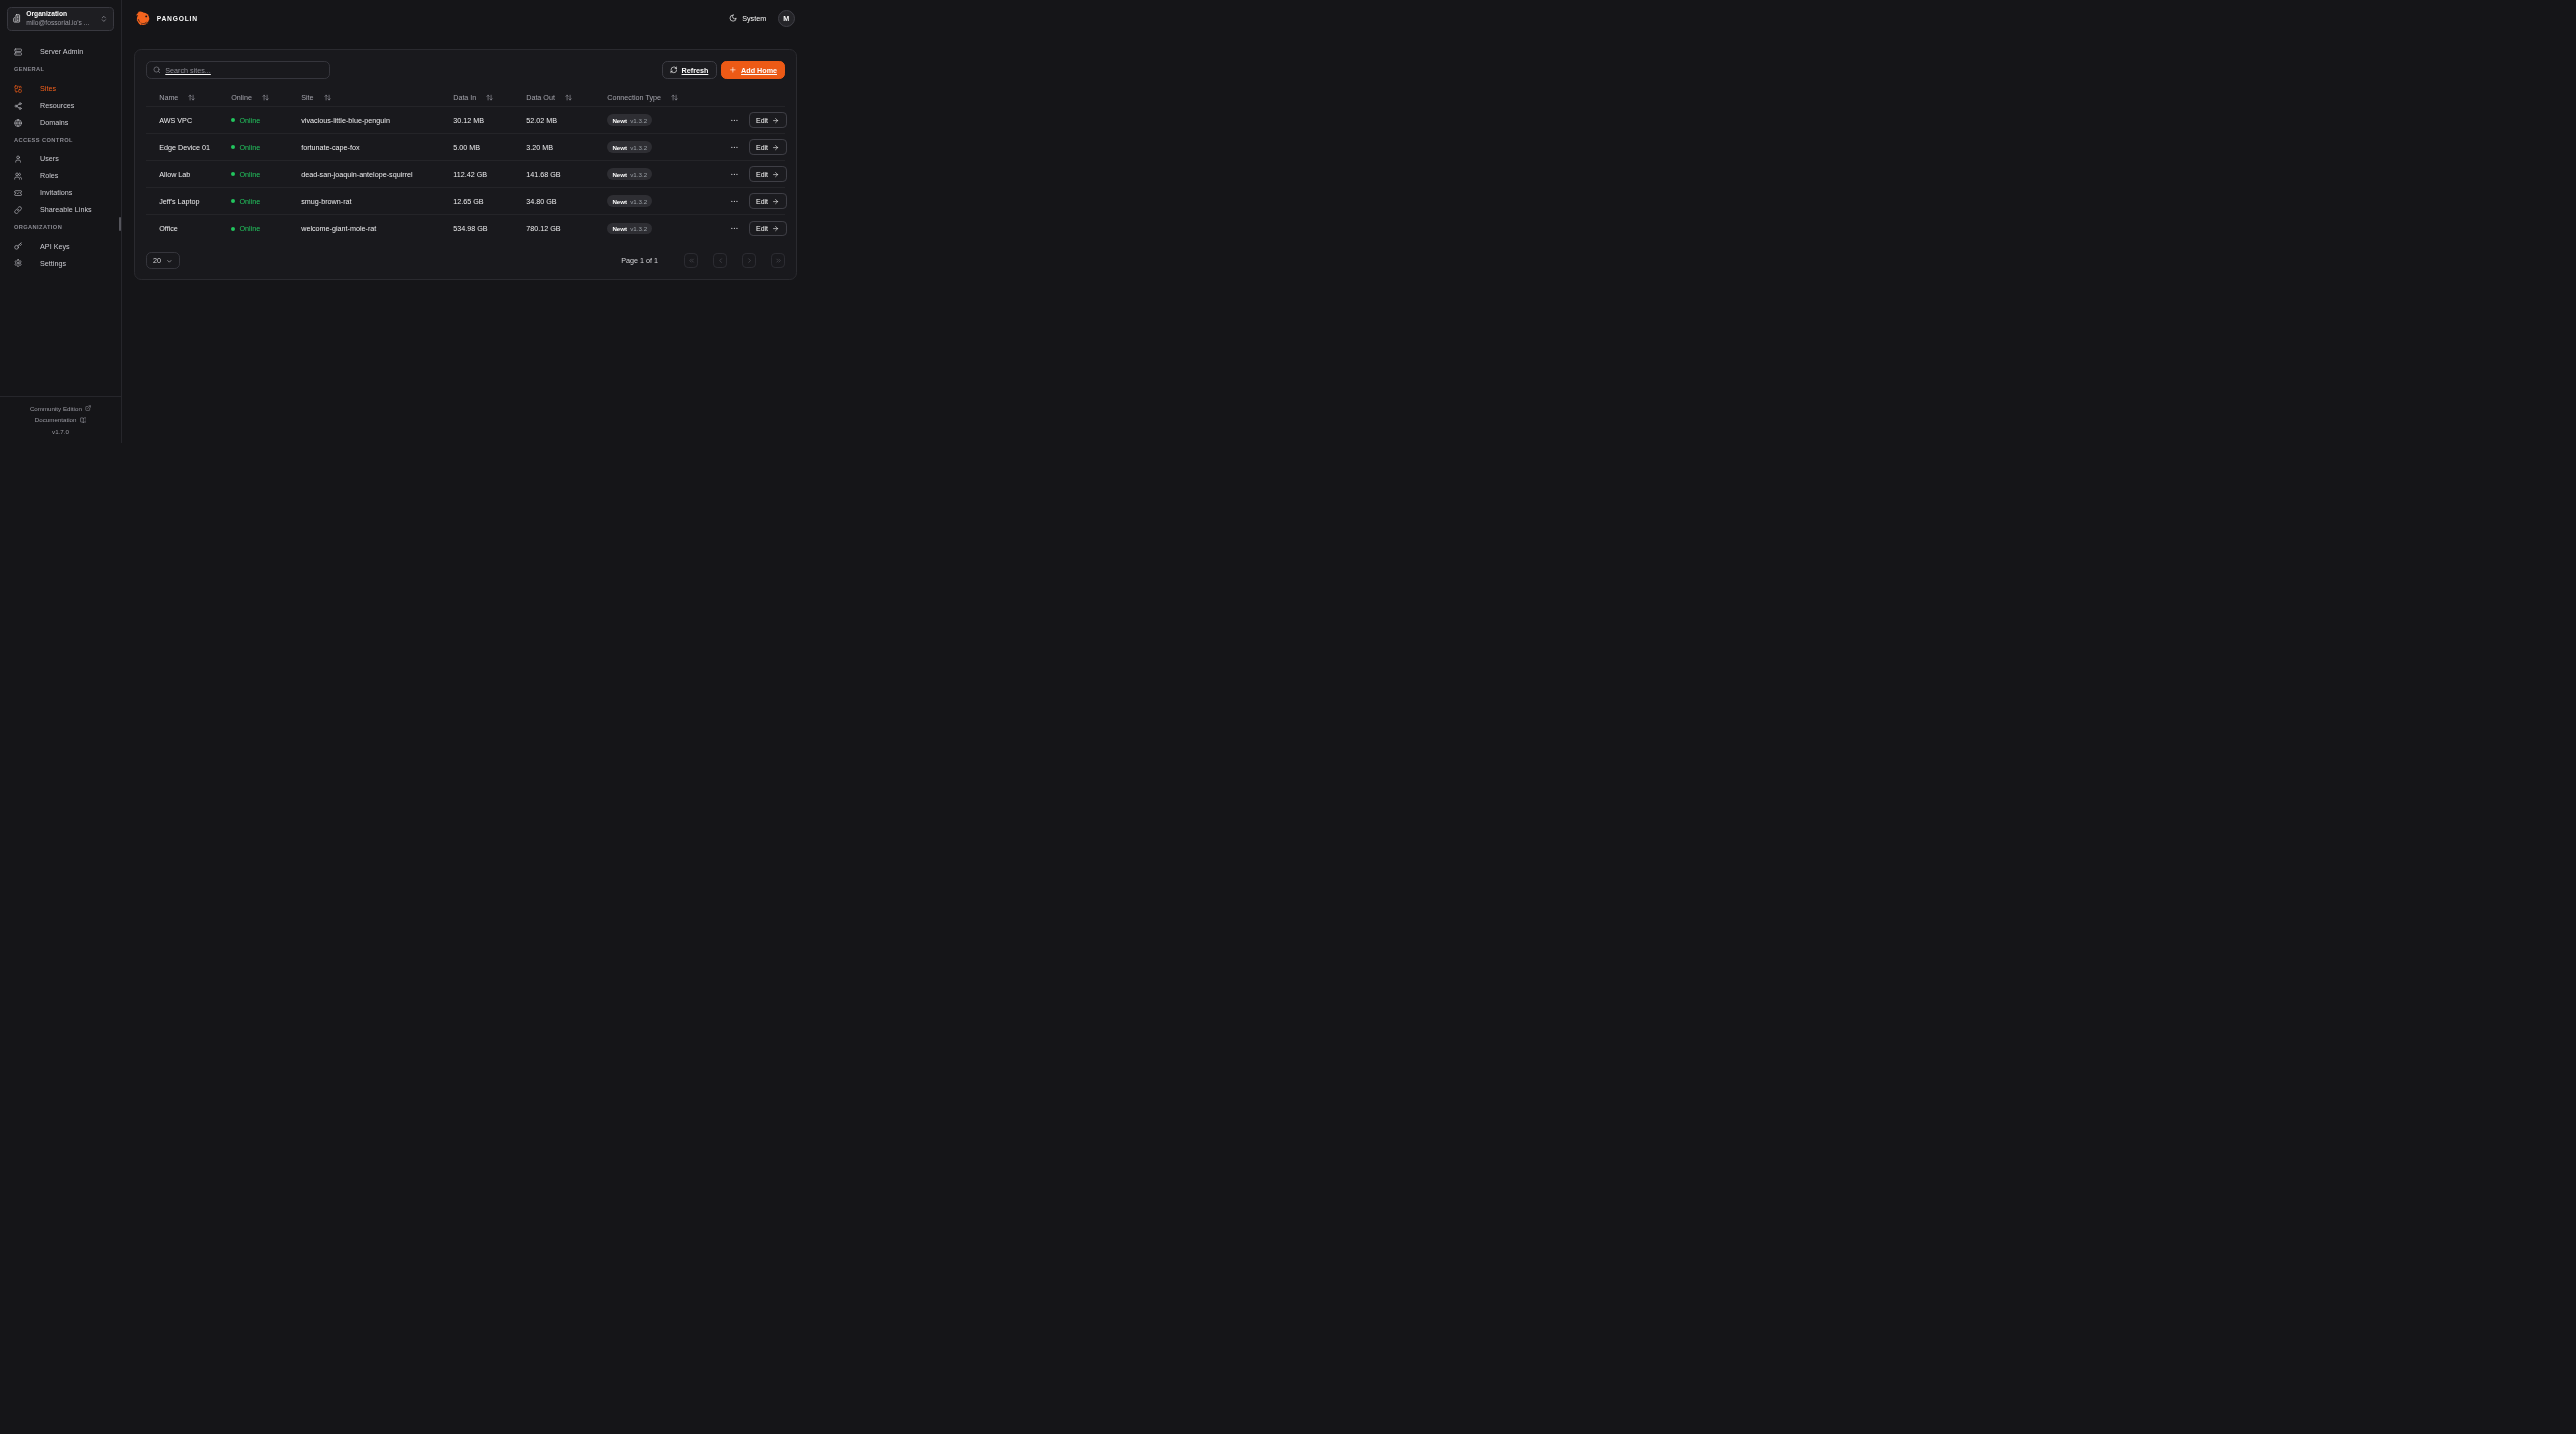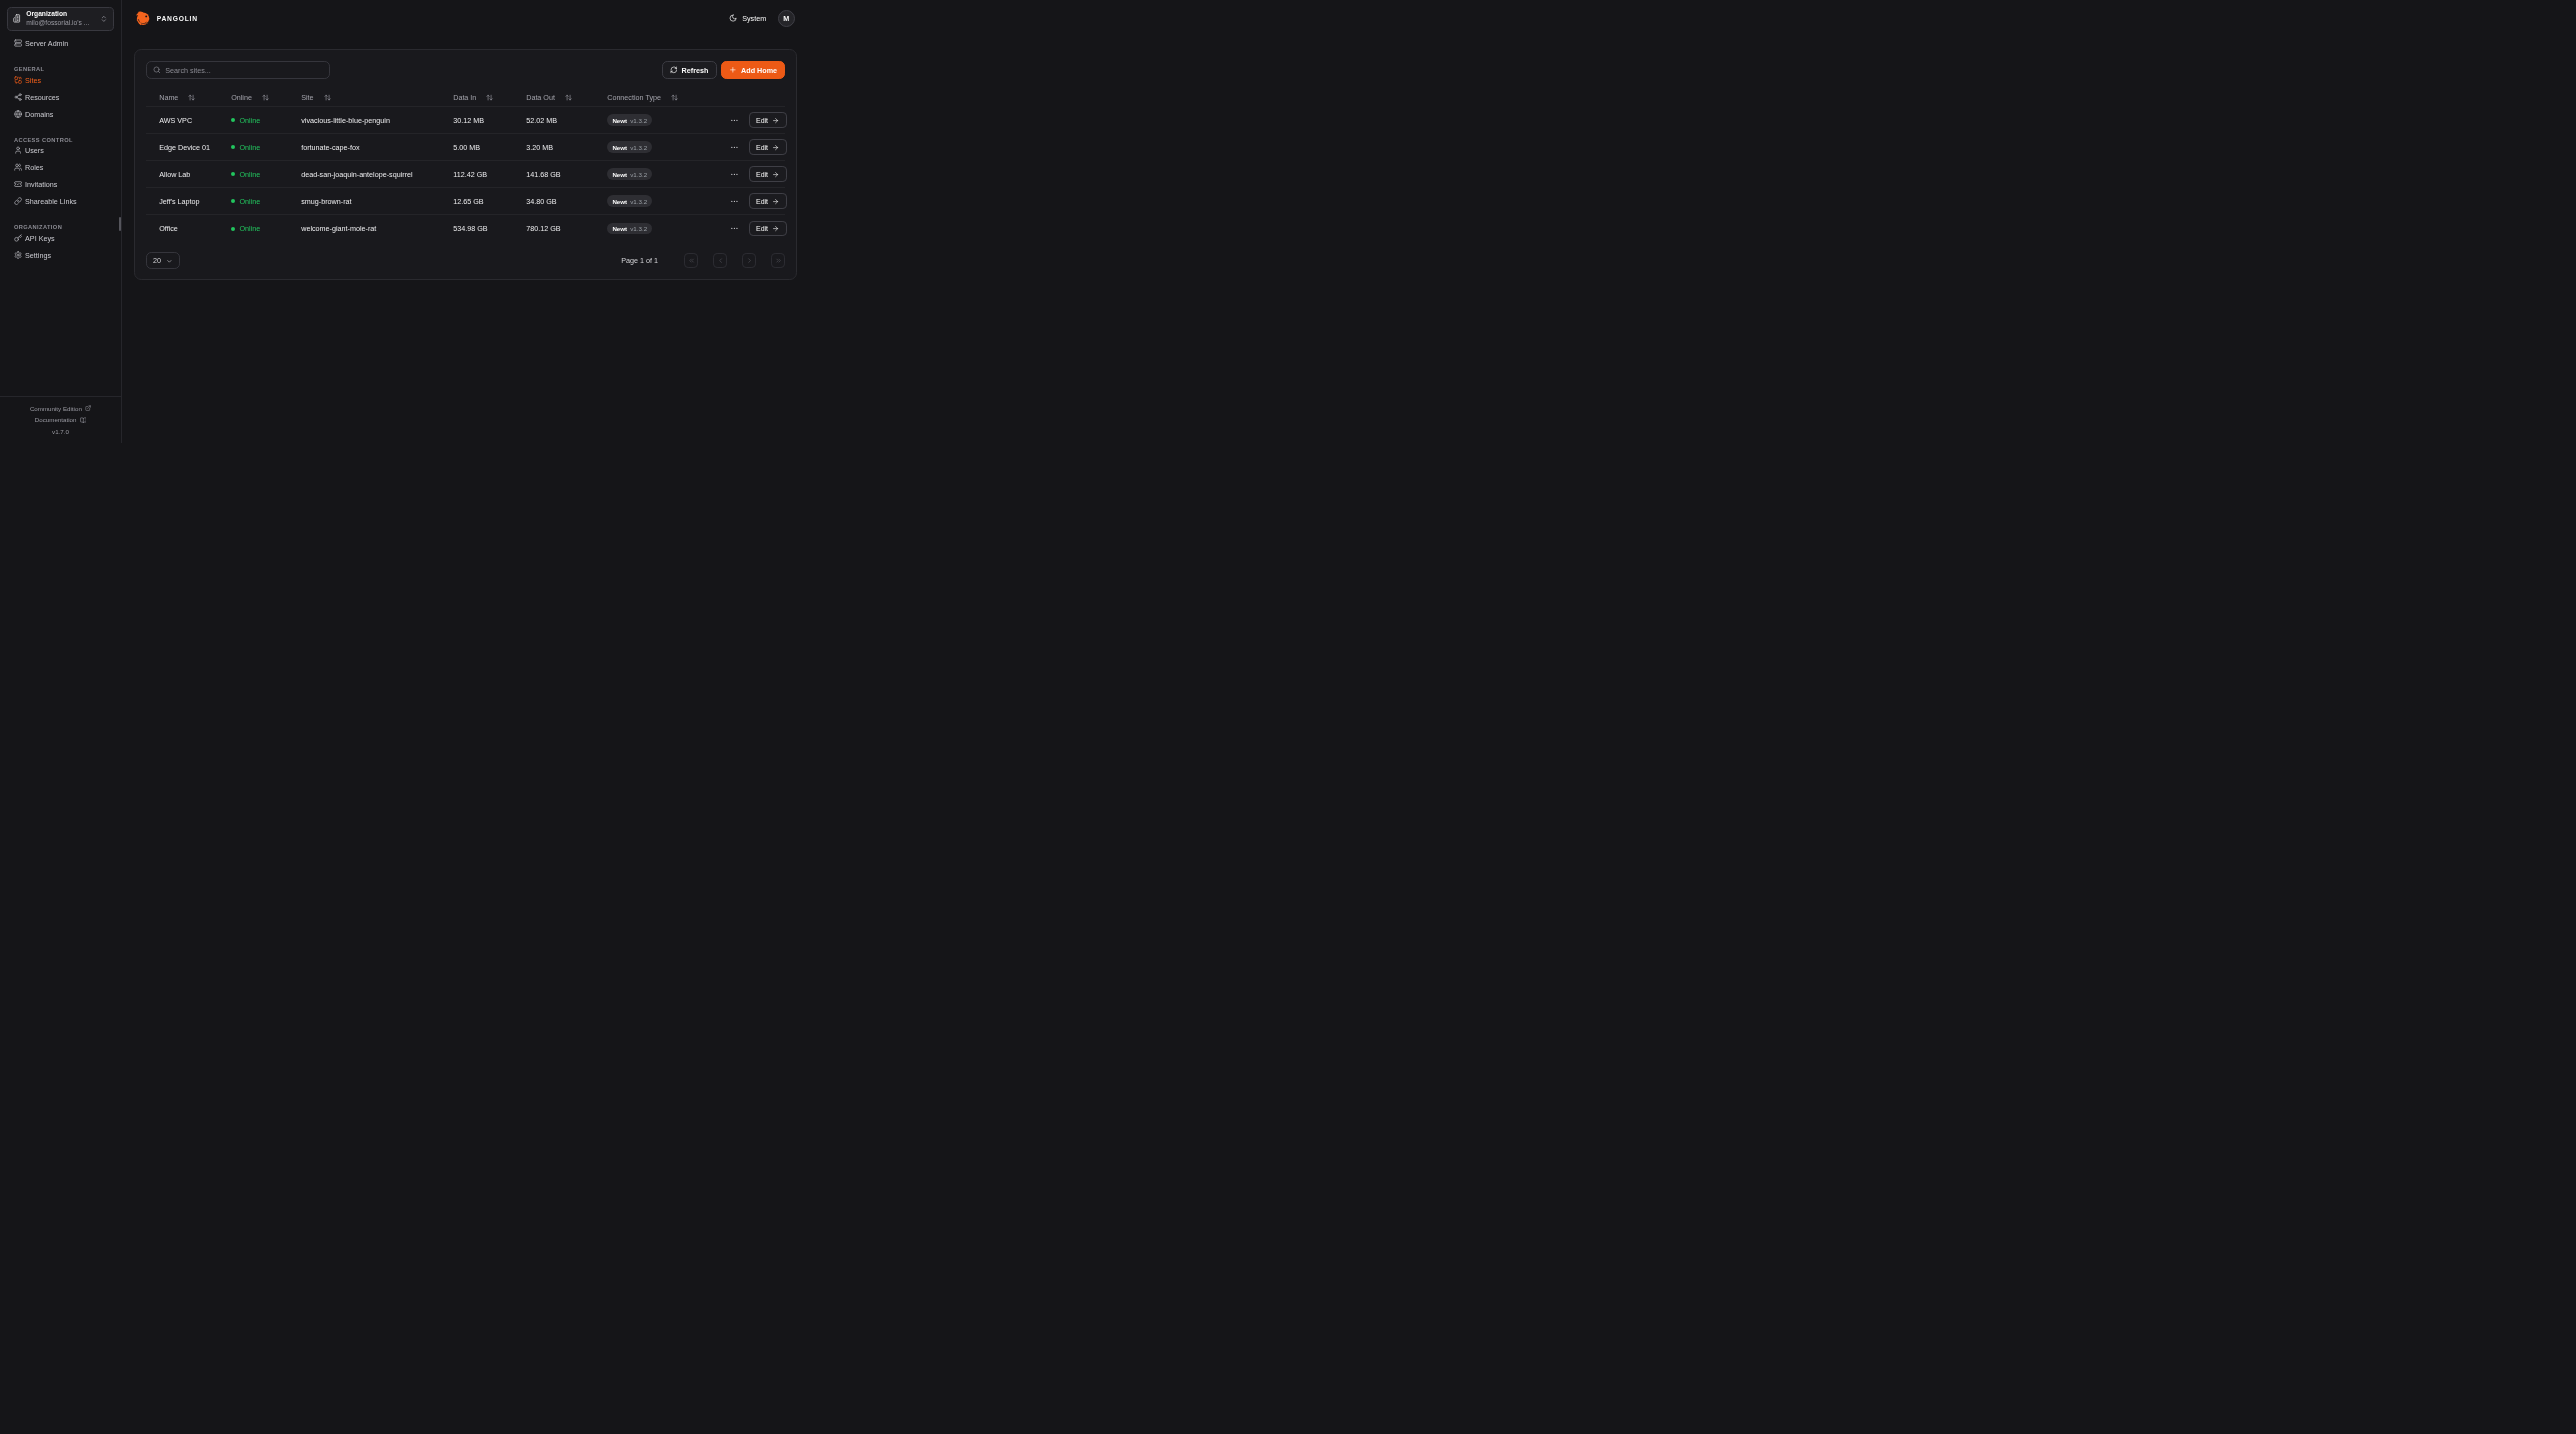--- a/index.html
+++ b/index.html
@@ -23,21 +23,21 @@
     padding:0 5.2px; cursor:pointer;
   }
   .org-selector .org-icon { color:#e4e4e7; }
   .org-texts { flex:1; min-width:0; }
   .org-title { font-size:6.7px; font-weight:700; color:#fafafa; line-height:8.8px; }
   .org-sub { font-size:6.7px; color:#9b9ba3; line-height:8.8px; white-space:nowrap; overflow:hidden; }
   .org-chevrons { color:#a1a1aa; }
 
   .nav { padding:2.1px 6.7px 0 6.7px; flex:1; }
   .nav-item {
-    display:flex; align-items:flex-start; gap:3px; height:17px;
+    display:flex; align-items:flex-end; gap:18px; height:17px;
     padding:0 7.2px; border-radius:4.1px; color:#cbcbd1; cursor:pointer;
     font-size:7.2px;
   }
   .nav-item .ni { color:#b9b9c0; }
   .nav-item.active { color:#f4601b; }
   .nav-item.active .ni { color:#f4601b; }
   .nav-section {
     font-size:5.7px; font-weight:700; letter-spacing:0.4px; color:#8b8b93;
     padding:0 7.2px; margin-top:9.8px; margin-bottom:3.6px;
   }
@@ -73,21 +73,21 @@
   .page-head { padding:12.4px 12px 0 12px; }
   .page-title { font-size:12.4px; font-weight:700; letter-spacing:0.1px; }
   .page-sub { font-size:7.7px; color:#a1a1aa; margin-top:4.6px; }
 
   
   .card {
     margin:12px 12px 0 12px; width:663px; height:231px;
     background:#19191d; border:0.5px solid #2a2a2f; border-radius:7.2px;
     padding:10.8px;
   }
-  .card-toolbar { display:flex; align-items:center; justify-content:space-between; }
+  .card-toolbar { display:flex; align-items:center; justify-content:space-between;text-decoration:underline; }
   .search-box {
     width:184px; height:18.5px; border:0.5px solid #35353c; border-radius:5.2px;
     display:flex; align-items:center; gap:4.6px; padding:0 6.2px; background:transparent;
   }
   .search-box svg { color:#8b8b93; }
   .search-box input {
     background:transparent; border:none; outline:none; color:#e4e4e7;
     font-size:7.2px; width:100%; font-family:inherit;
   }
   .search-box input::placeholder { color:#8b8b93; }

